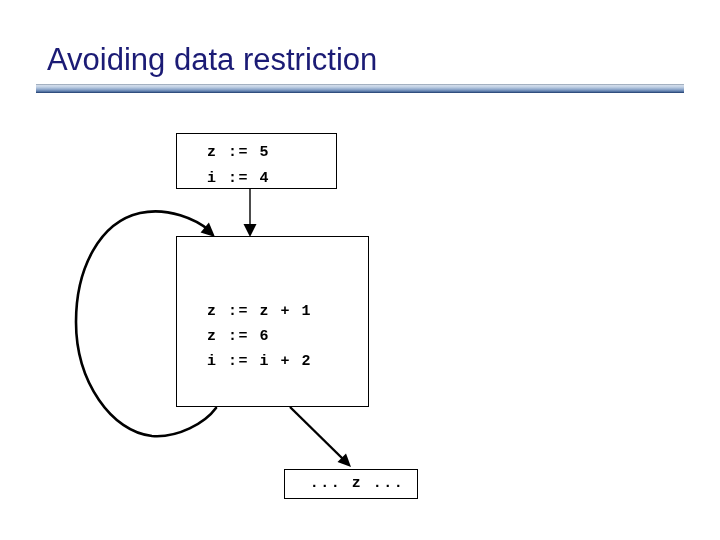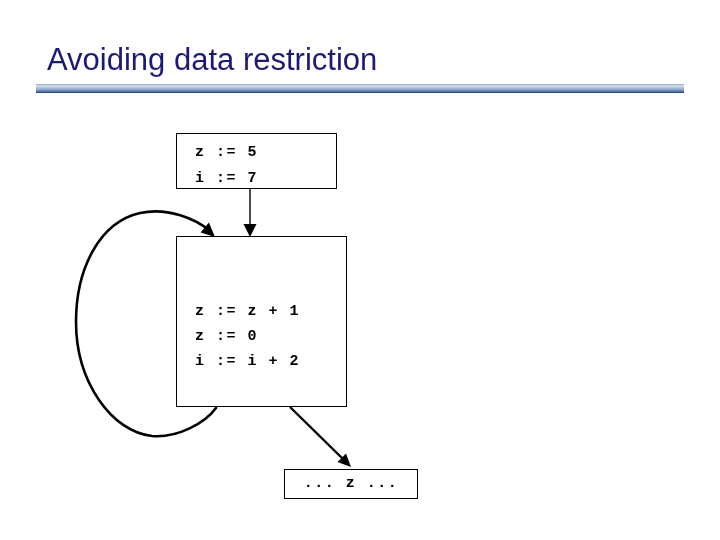--- a/index.html
+++ b/index.html
@@ -54,35 +54,36 @@
     left: 176px;
     top: 133px;
     width: 161px;
     height: 56px;
     padding: 6px 0 0 18px;
     line-height: 26px;
   }
   .box-loop {
     left: 176px;
     top: 236px;
-    width: 171px;
+    width: 193px;
     height: 171px;
     padding: 62px 0 0 18px;
     line-height: 25px;
   }
   .box-exit {
     left: 284px;
     top: 469px;
     width: 134px;
     height: 30px;
     text-align: center;
     line-height: 28px;
   }
   .code-line {
     white-space: pre;
+    margin-left: 12px;
   }
   .arrow-layer {
     position: absolute;
     left: 0;
     top: 0;
     width: 720px;
     height: 540px;
     pointer-events: none;
   }
 </style>
@@ -112,26 +113,26 @@
     </g>
 
     <g>
       <line x1="290" y1="407" x2="343" y2="459" stroke="#000000" stroke-width="2.4"></line>
       <polygon points="351,467 346,453.5 337.5,462" fill="#000000"></polygon>
     </g>
   </svg>
 
   <div class="code-box box-entry">
     <div class="code-line">z := 5</div>
-    <div class="code-line">i := 7</div>
+    <div class="code-line">i := 4</div>
   </div>
 
   <div class="code-box box-loop">
     <div class="code-line">z := z + 1</div>
-    <div class="code-line">z := 0</div>
+    <div class="code-line">z := 6</div>
     <div class="code-line">i := i + 2</div>
   </div>
 
   <div class="code-box box-exit">
     <div class="code-line">... z ...</div>
   </div>
 
 </div>
 
 </body></html>

